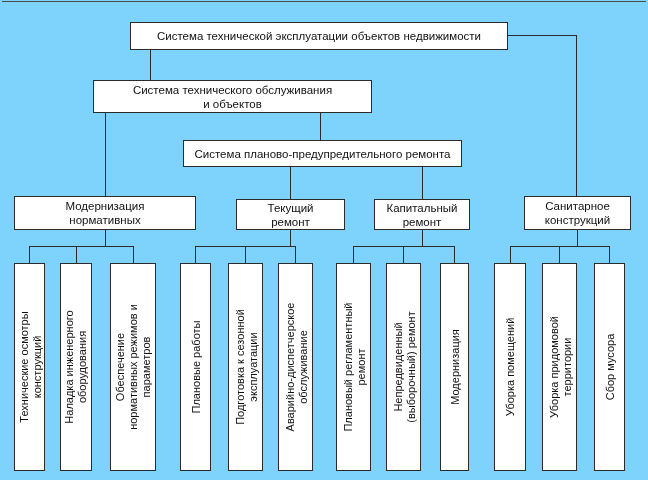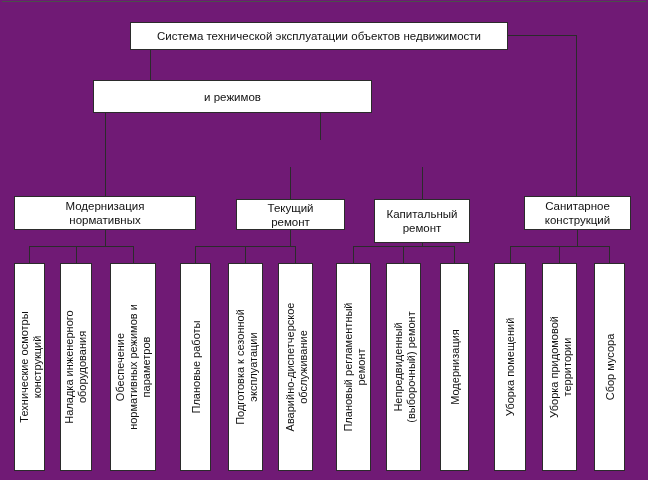--- a/index.html
+++ b/index.html
@@ -5,21 +5,21 @@
   * { margin: 0; padding: 0; box-sizing: border-box; }
   html, body { background: #ffffff; }
   body {
     font-family: "Liberation Sans", "DejaVu Sans", sans-serif;
     color: #111;
   }
   .canvas {
     position: relative;
     width: 648px;
     height: 480px;
-    background: #701a75;
+    background: #7dd3fc;
     overflow: hidden;
   }
   .line {
     position: absolute;
     background: #2b2b2b;
   }
   .topline {
     position: absolute;
     background: #4d4d4d;
   }
@@ -95,33 +95,37 @@
   <div class="line" style="left:454px; top:246px; width:1px; height:17px;"></div>
   <div class="line" style="left:510px; top:246px; width:1px; height:17px;"></div>
   <div class="line" style="left:559px; top:246px; width:1px; height:17px;"></div>
   <div class="line" style="left:609px; top:246px; width:1px; height:17px;"></div>
 
   <div class="box" style="left:130px; top:22px; width:378px; height:28px;">
     <span>Система технической эксплуатации объектов недвижимости</span>
   </div>
 
   <div class="box" style="left:93px; top:80px; width:279px; height:33px;">
-    <span>и режимов</span>
+    <span>Система технического обслуживания</span>
+    <span>и объектов</span>
   </div>
 
+  <div class="box" style="left:183px; top:140px; width:279px; height:27px;">
+    <span>Система планово-предупредительного ремонта</span>
+  </div>
 
   <div class="box" style="left:14px; top:196px; width:182px; height:34px;">
     <span>Модернизация</span>
     <span>нормативных</span>
   </div>
   <div class="box" style="left:236px; top:199px; width:109px; height:31px;">
     <span>Текущий</span>
     <span>ремонт</span>
   </div>
-  <div class="box" style="left:374px; top:199px; width:96px; height:44px;">
+  <div class="box" style="left:374px; top:199px; width:96px; height:31px;">
     <span>Капитальный</span>
     <span>ремонт</span>
   </div>
   <div class="box" style="left:524px; top:196px; width:107px; height:34px;">
     <span>Санитарное</span>
     <span>конструкций</span>
   </div>
 
   <div class="leaf" style="left:14px; top:263px; width:31px; height:208px;">
     <div class="leaf-inner" style="width:206px; height:29px;">

